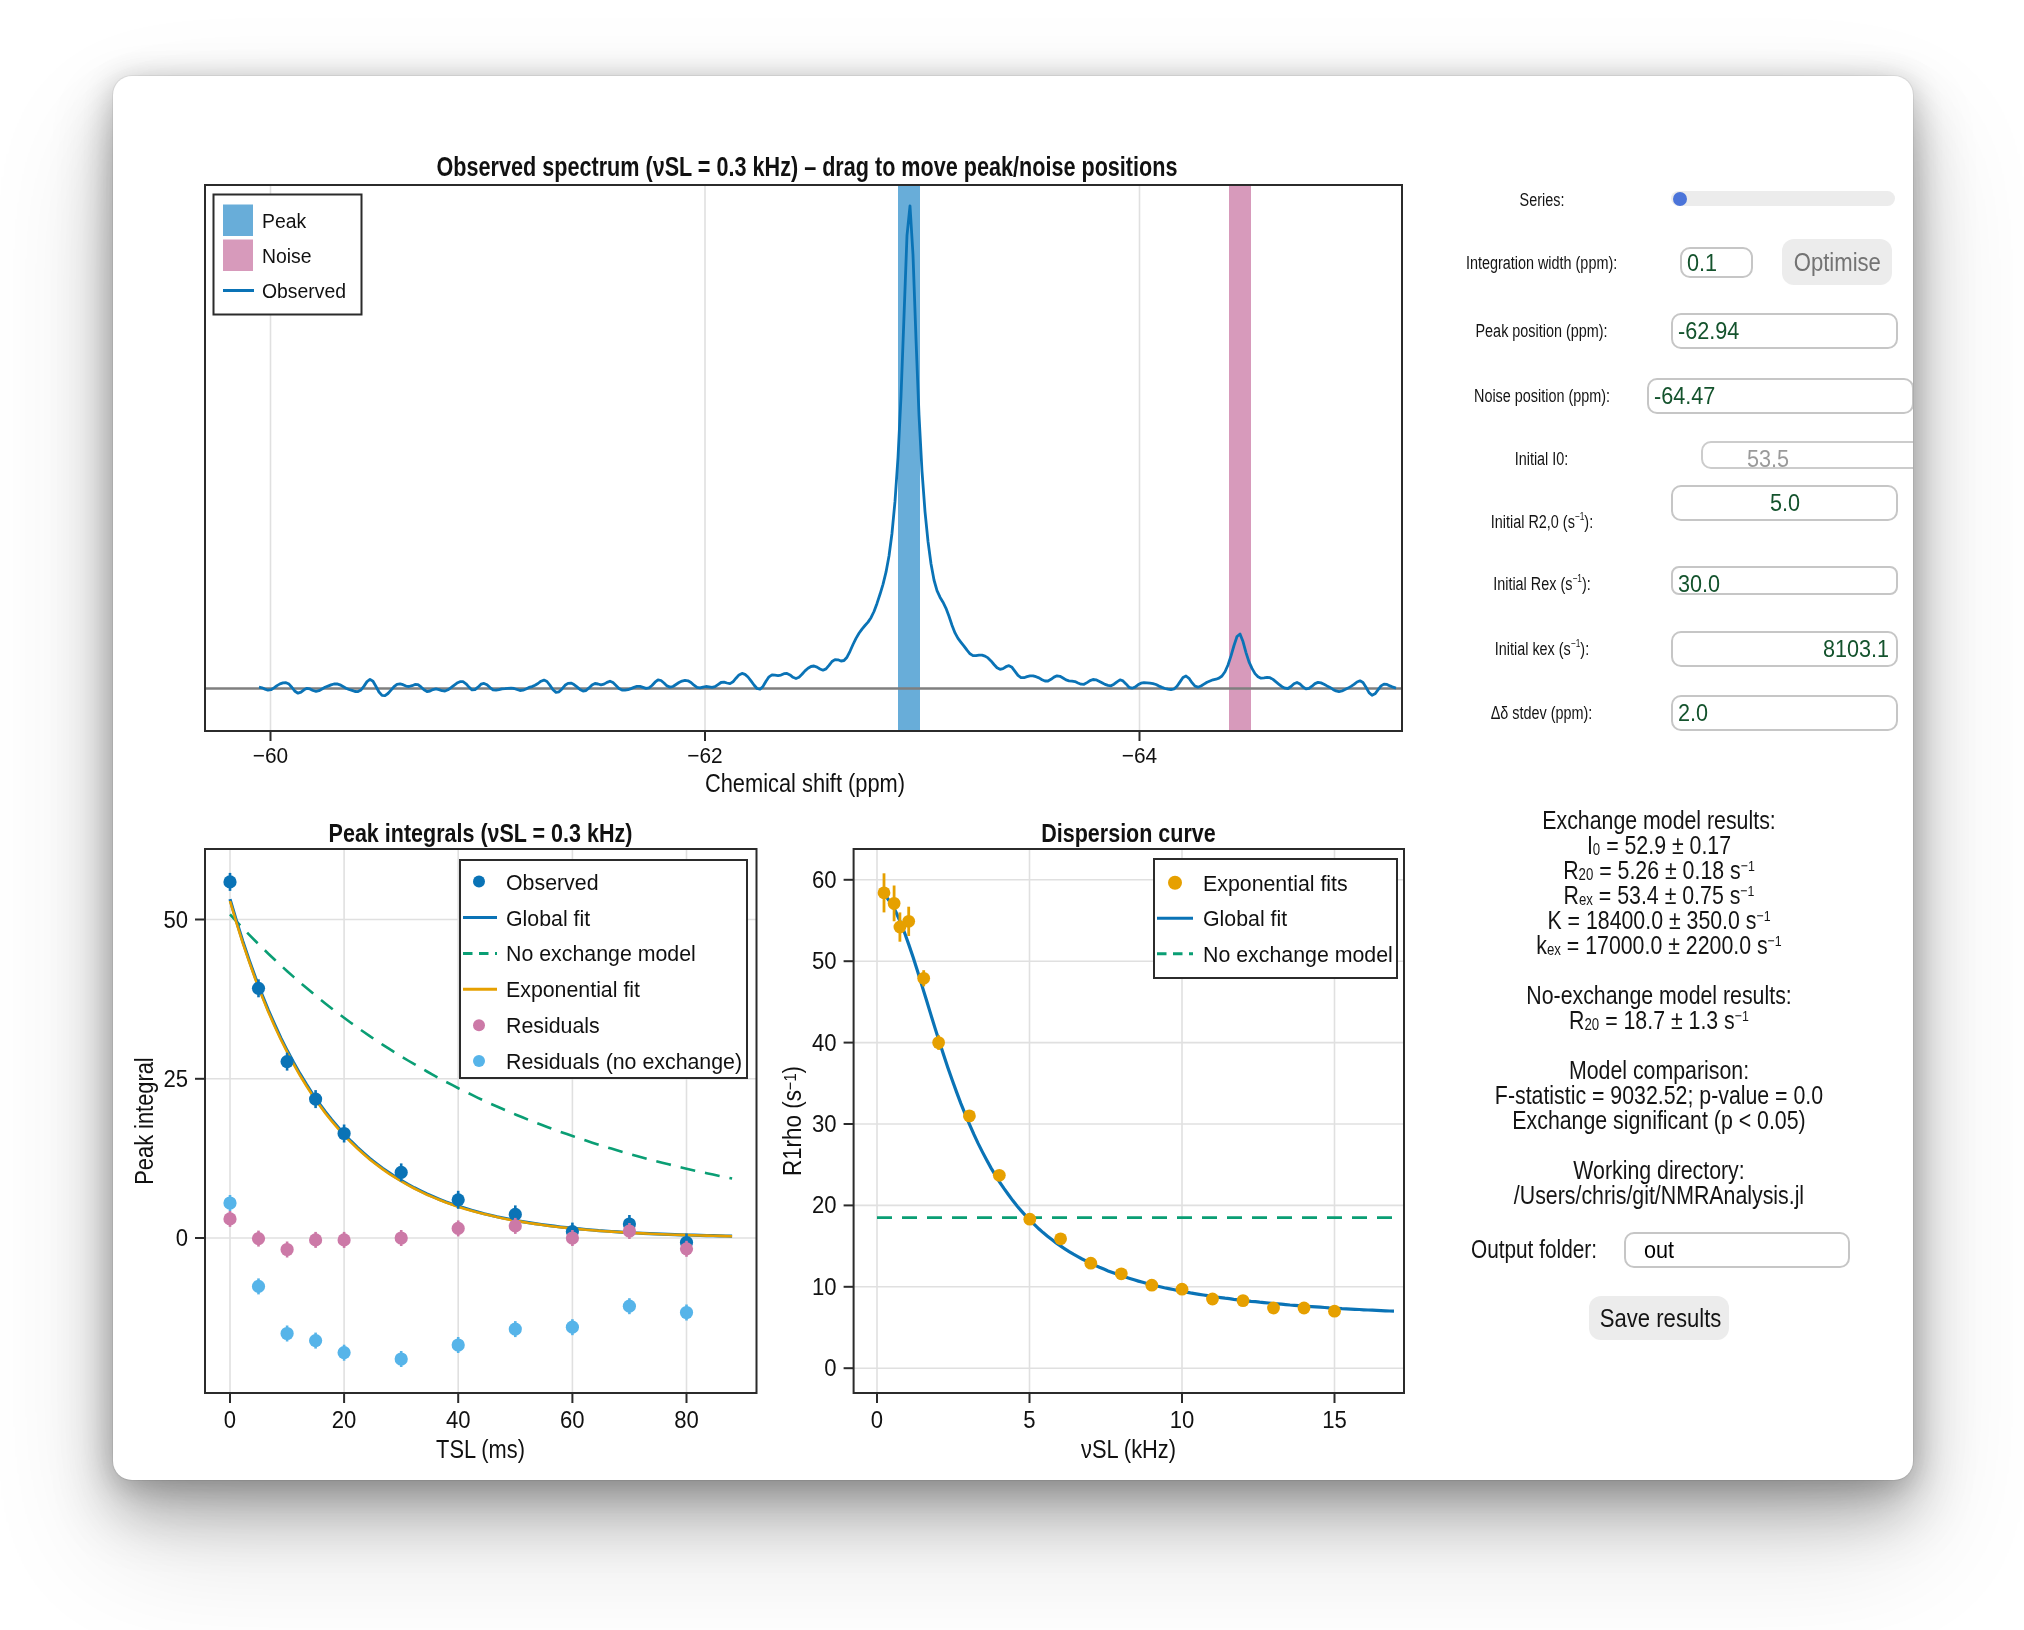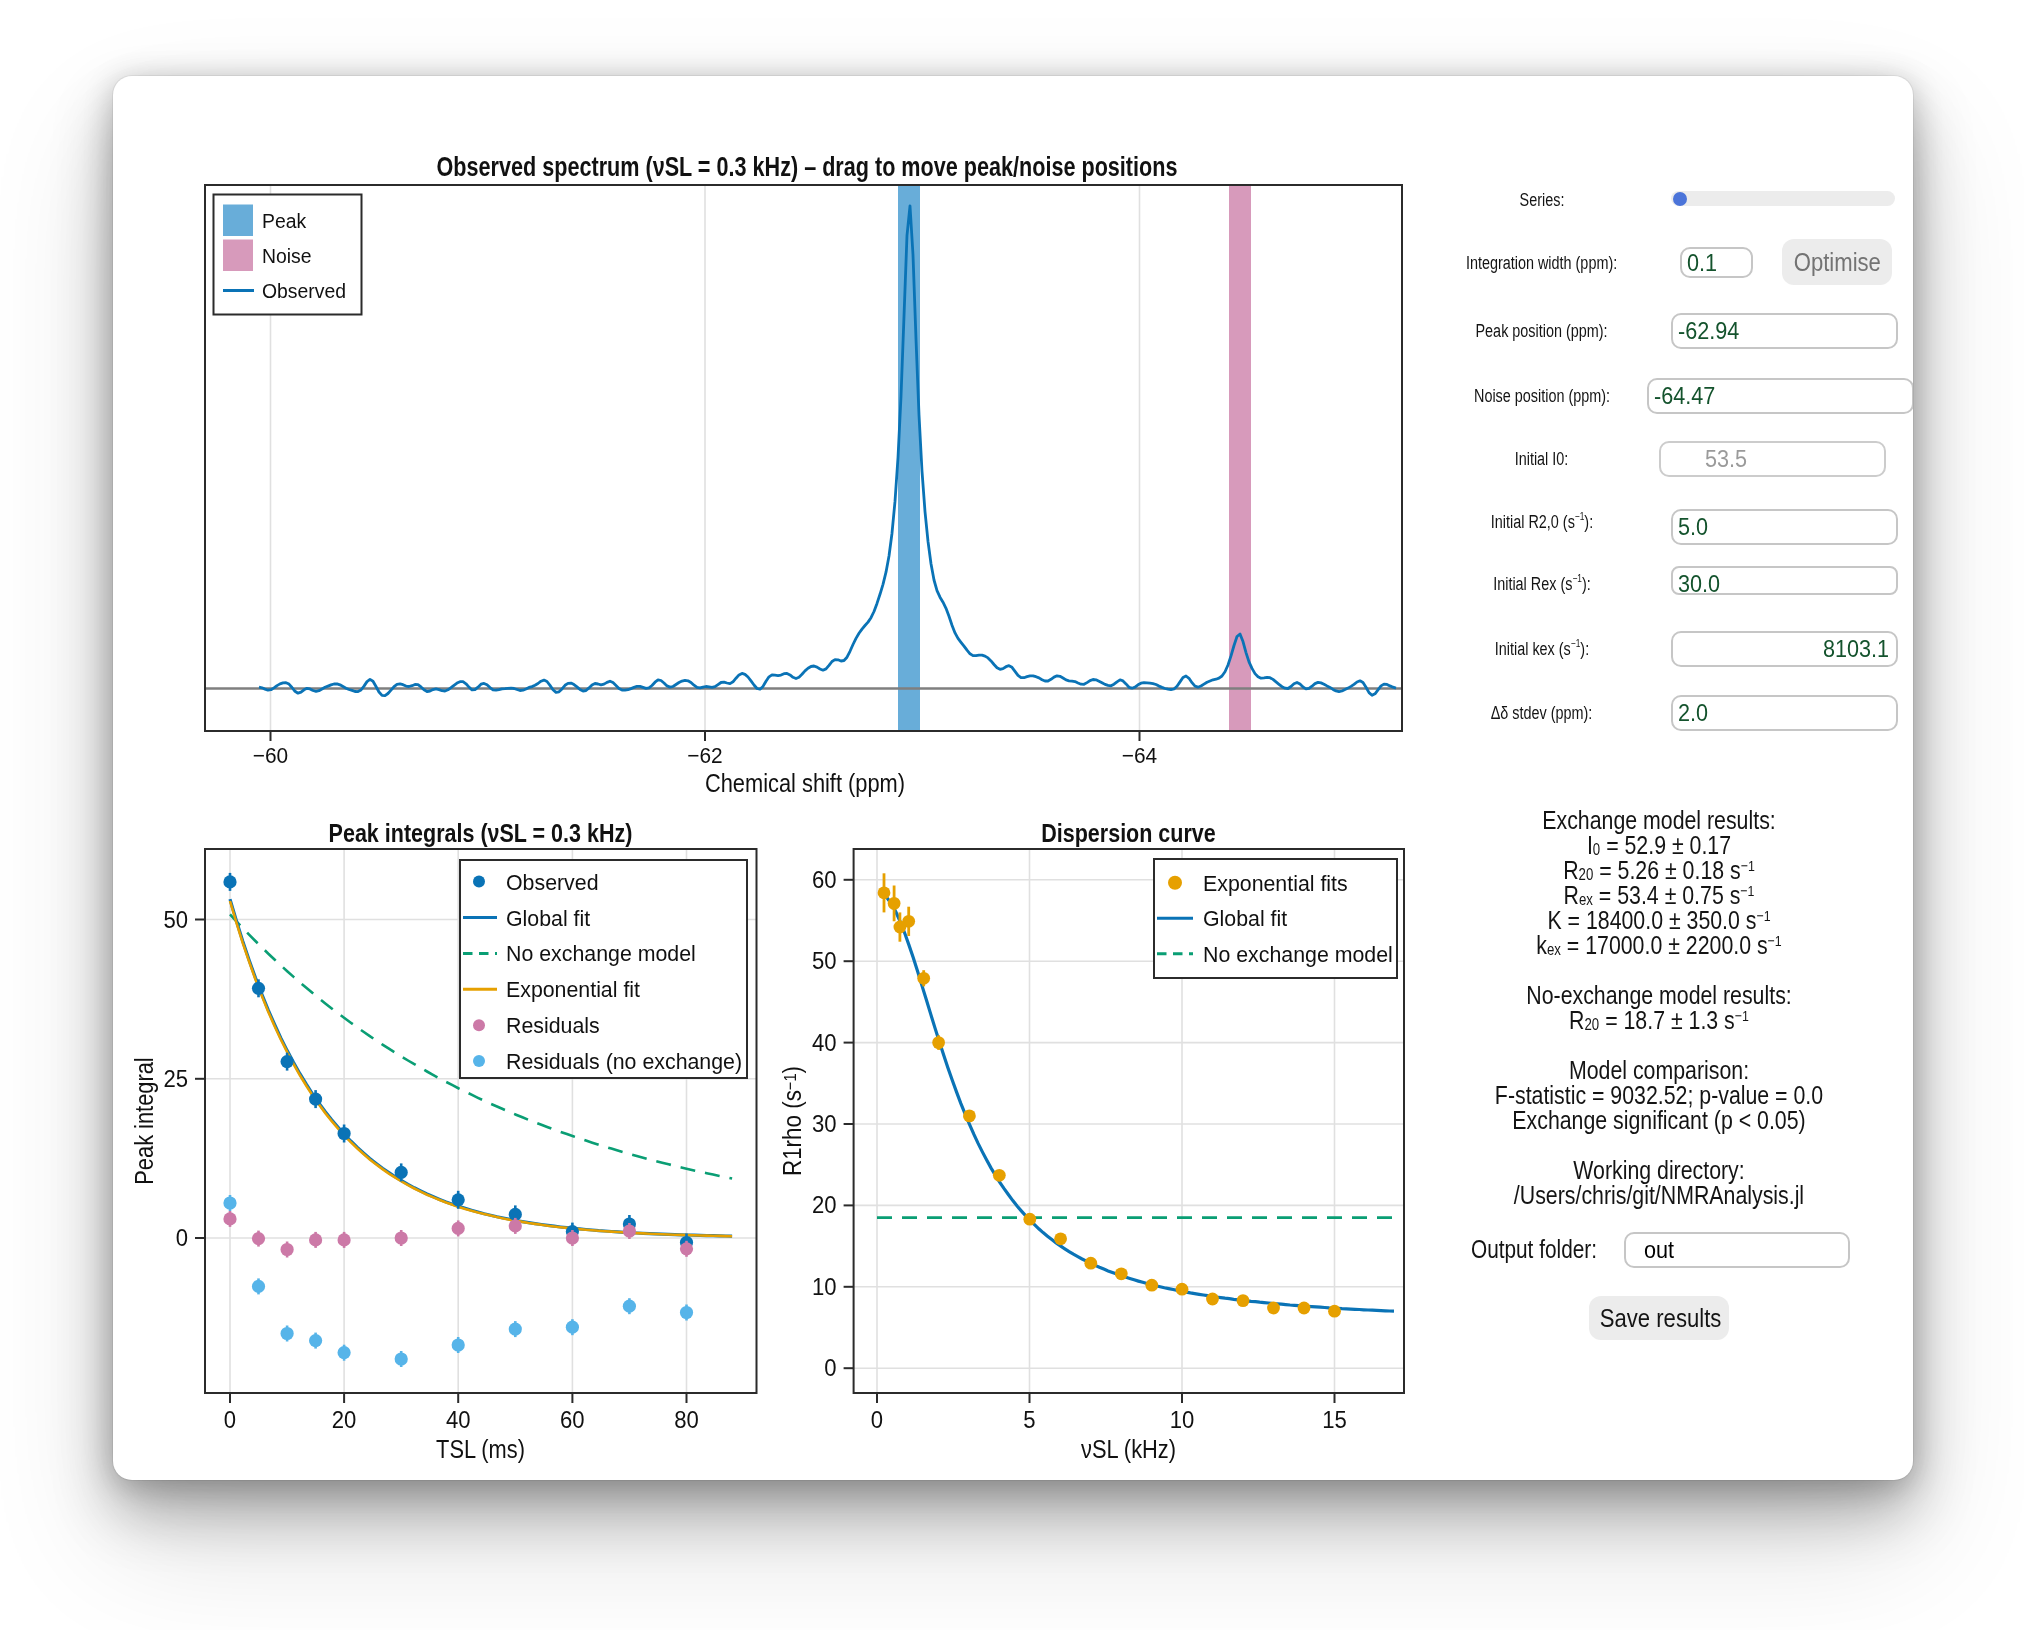--- a/index.html
+++ b/index.html
@@ -266,23 +266,23 @@
       <div class="thumb"></div>
     </div>
 <div class="lbl" style="top:167px"><span class="sq">Integration width (ppm):</span></div>
 <div class="inp" style="left:1567px;top:171px;width:73px;height:31px;"><span class="nq" style="font-size:24px;line-height:27px;">0.1</span></div>
 <div class="btn" style="left:1669px;top:163px;width:110px;height:46px;line-height:46px;"><span class="sq">Optimise</span></div>
 <div class="lbl" style="top:234.7px"><span class="sq">Peak position (ppm):</span></div>
 <div class="inp" style="left:1558px;top:236.7px;width:227px;height:36px;"><span class="nq" style="font-size:24px;line-height:32px;">-62.94</span></div>
 <div class="lbl" style="top:299.8px"><span class="sq">Noise position (ppm):</span></div>
 <div class="inp" style="left:1534px;top:301.8px;width:267px;height:36px;"><span class="nq" style="font-size:24px;line-height:32px;">-64.47</span></div>
 <div class="lbl" style="top:362.6px"><span class="sq">Initial I0:</span></div>
-<div class="inp gray" style="left:1546px;top:364.6px;width:227px;height:36px;padding-left:44px;"><span class="nq" style="font-size:24px;line-height:32px;">53.5</span></div>
+<div class="inp gray" style="left:1588px;top:364.6px;width:227px;height:28px;padding-left:44px;"><span class="nq" style="font-size:24px;line-height:32px;">53.5</span></div>
 <div class="lbl" style="top:426.3px"><span class="sq">Initial R2,0 (s<span class="sup">−1</span>):</span></div>
-<div class="inp" style="left:1558px;top:433px;width:227px;height:36px;"><span class="nq" style="font-size:24px;line-height:32px;">5.0</span></div>
+<div class="inp" style="left:1558px;top:409px;width:227px;height:36px;text-align:center;"><span class="nq" style="font-size:24px;line-height:32px;">5.0</span></div>
 <div class="lbl" style="top:488.3px"><span class="sq">Initial Rex (s<span class="sup">−1</span>):</span></div>
 <div class="inp" style="left:1558px;top:490.3px;width:227px;height:29px;border-radius:8px;"><span class="nq" style="font-size:24px;line-height:32px;">30.0</span></div>
 <div class="lbl" style="top:552.8px"><span class="sq">Initial kex (s<span class="sup">−1</span>):</span></div>
 <div class="inp" style="left:1558px;top:554.8px;width:227px;height:36px;text-align:right;"><span class="nq" style="font-size:24px;line-height:32px;">8103.1</span></div>
 <div class="lbl" style="top:616.8px"><span class="sq">Δδ stdev (ppm):</span></div>
 <div class="inp" style="left:1558px;top:618.8px;width:227px;height:36px;"><span class="nq" style="font-size:24px;line-height:32px;">2.0</span></div>
   <div id="results">Exchange model results:<br>I<span class="sb">0</span> = 52.9 ± 0.17<br>R<span class="sb">20</span> = 5.26 ± 0.18 s<span class="sup">−1</span><br>R<span class="sb">ex</span> = 53.4 ± 0.75 s<span class="sup">−1</span><br>K = 18400.0 ± 350.0 s<span class="sup">−1</span><br>k<span class="sb">ex</span> = 17000.0 ± 2200.0 s<span class="sup">−1</span><br><br>No-exchange model results:<br>R<span class="sb">20</span> = 18.7 ± 1.3 s<span class="sup">−1</span><br><br>Model comparison:<br>F-statistic = 9032.52; p-value = 0.0<br>Exchange significant (p &lt; 0.05)<br><br>Working directory:<br>/Users/chris/git/NMRAnalysis.jl</div>
   <div id="outlbl">Output folder:</div>
   <div id="outinp"><span class="nq">out</span></div>
   <div id="save"><span class="sq">Save results</span></div>

